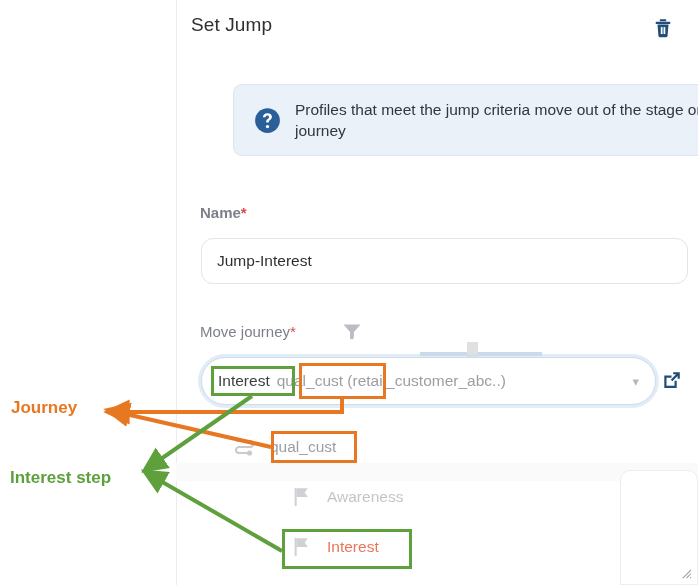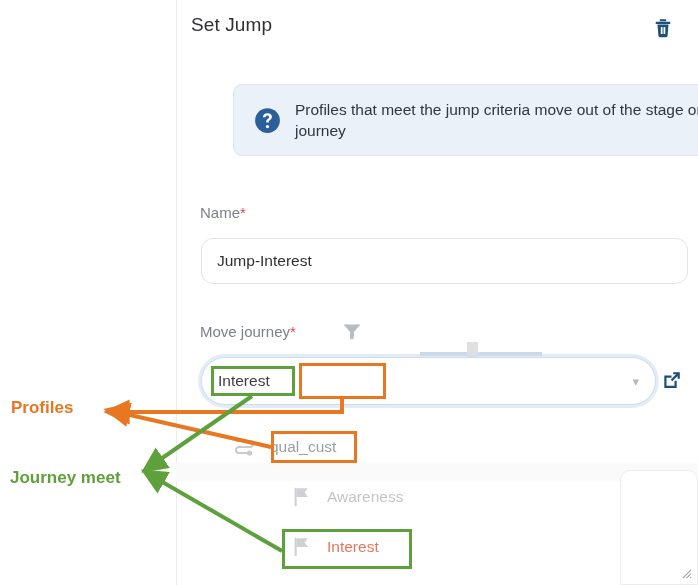--- a/index.html
+++ b/index.html
@@ -48,21 +48,21 @@
   .info-icon { flex: 0 0 auto; width: 27px; height: 27px; }
   .info-text {
     font-size: 15.5px; line-height: 21px; color: #33363b;
   }
 
   
   .field-label {
     position: absolute; font-size: 15px; color: #7c8089;
   }
   .req { color: #d64b4b; font-size: 15px; }
-  .lbl-name  { left: 200px; top: 204px; }
+  .lbl-name  { left: 200px; top: 204px; font-weight: bold; }
   .lbl-move  { left: 200px; top: 323px; }
 
   .filter-icon { position: absolute; left: 340px; top: 320px; width: 24px; height: 24px; }
 
   .text-input {
     position: absolute; left: 201px; top: 238px;
     width: 487px; height: 46px;
     border: 1px solid #e3e4e6; border-radius: 12px;
     background: #fff; font-size: 15.5px; color: #2f3033;
     padding: 0 15px; font-family: "Liberation Sans", sans-serif;
@@ -175,20 +175,21 @@
   <svg class="filter-icon" viewBox="0 0 24 24">
     <path d="M3.5 4.5h17l-6.6 7.6v4.6l-3.8 2.2v-6.8z" fill="#b9bcc0"></path>
     <rect x="10.6" y="15.2" width="2.8" height="4" fill="#b9bcc0"></rect>
   </svg>
 
   <div class="mini-track"></div>
   <div class="mini-scroll"></div>
 
   <div class="select-wrap">
     <span class="sel-tag">Interest</span>
+    <span class="sel-rest">qual_cust (retail_customer_abc..)</span>
     <span class="chev">▾</span>
   </div>
 
   <div class="ext-btn">
     <svg width="24" height="24" viewBox="0 0 24 24">
       <path d="M4.3 7.5h7.2v2.2H6.5v8h8v-5h2.2v7.2H4.3z" fill="#1f4e79"></path>
       <path d="M13.2 4.2h6.6v6.6h-2.2V7.9l-5.3 5.3-1.55-1.55 5.3-5.3h-2.85z" fill="#1f4e79"></path>
     </svg>
   </div>
 
@@ -239,16 +240,16 @@
     <path d="M252 396 L 145 470" stroke="#5da03c" stroke-width="4" fill="none" marker-end="url(#ar-g)"></path>
 
     <path d="M282 551 L 145 472" stroke="#5da03c" stroke-width="4" fill="none" marker-end="url(#ar-g)"></path>
   </svg>
 
   <div class="box box-green  b-sel-interest"></div>
   <div class="box box-orange b-sel-qual"></div>
   <div class="box box-orange b-list-qual"></div>
   <div class="box box-green  b-list-inter"></div>
 
-  <div class="anno-label anno-journey">Profiles</div>
-  <div class="anno-label anno-step">Journey meet</div>
+  <div class="anno-label anno-journey">Journey</div>
+  <div class="anno-label anno-step">Interest step</div>
 
 </div>
 
 </body></html>

